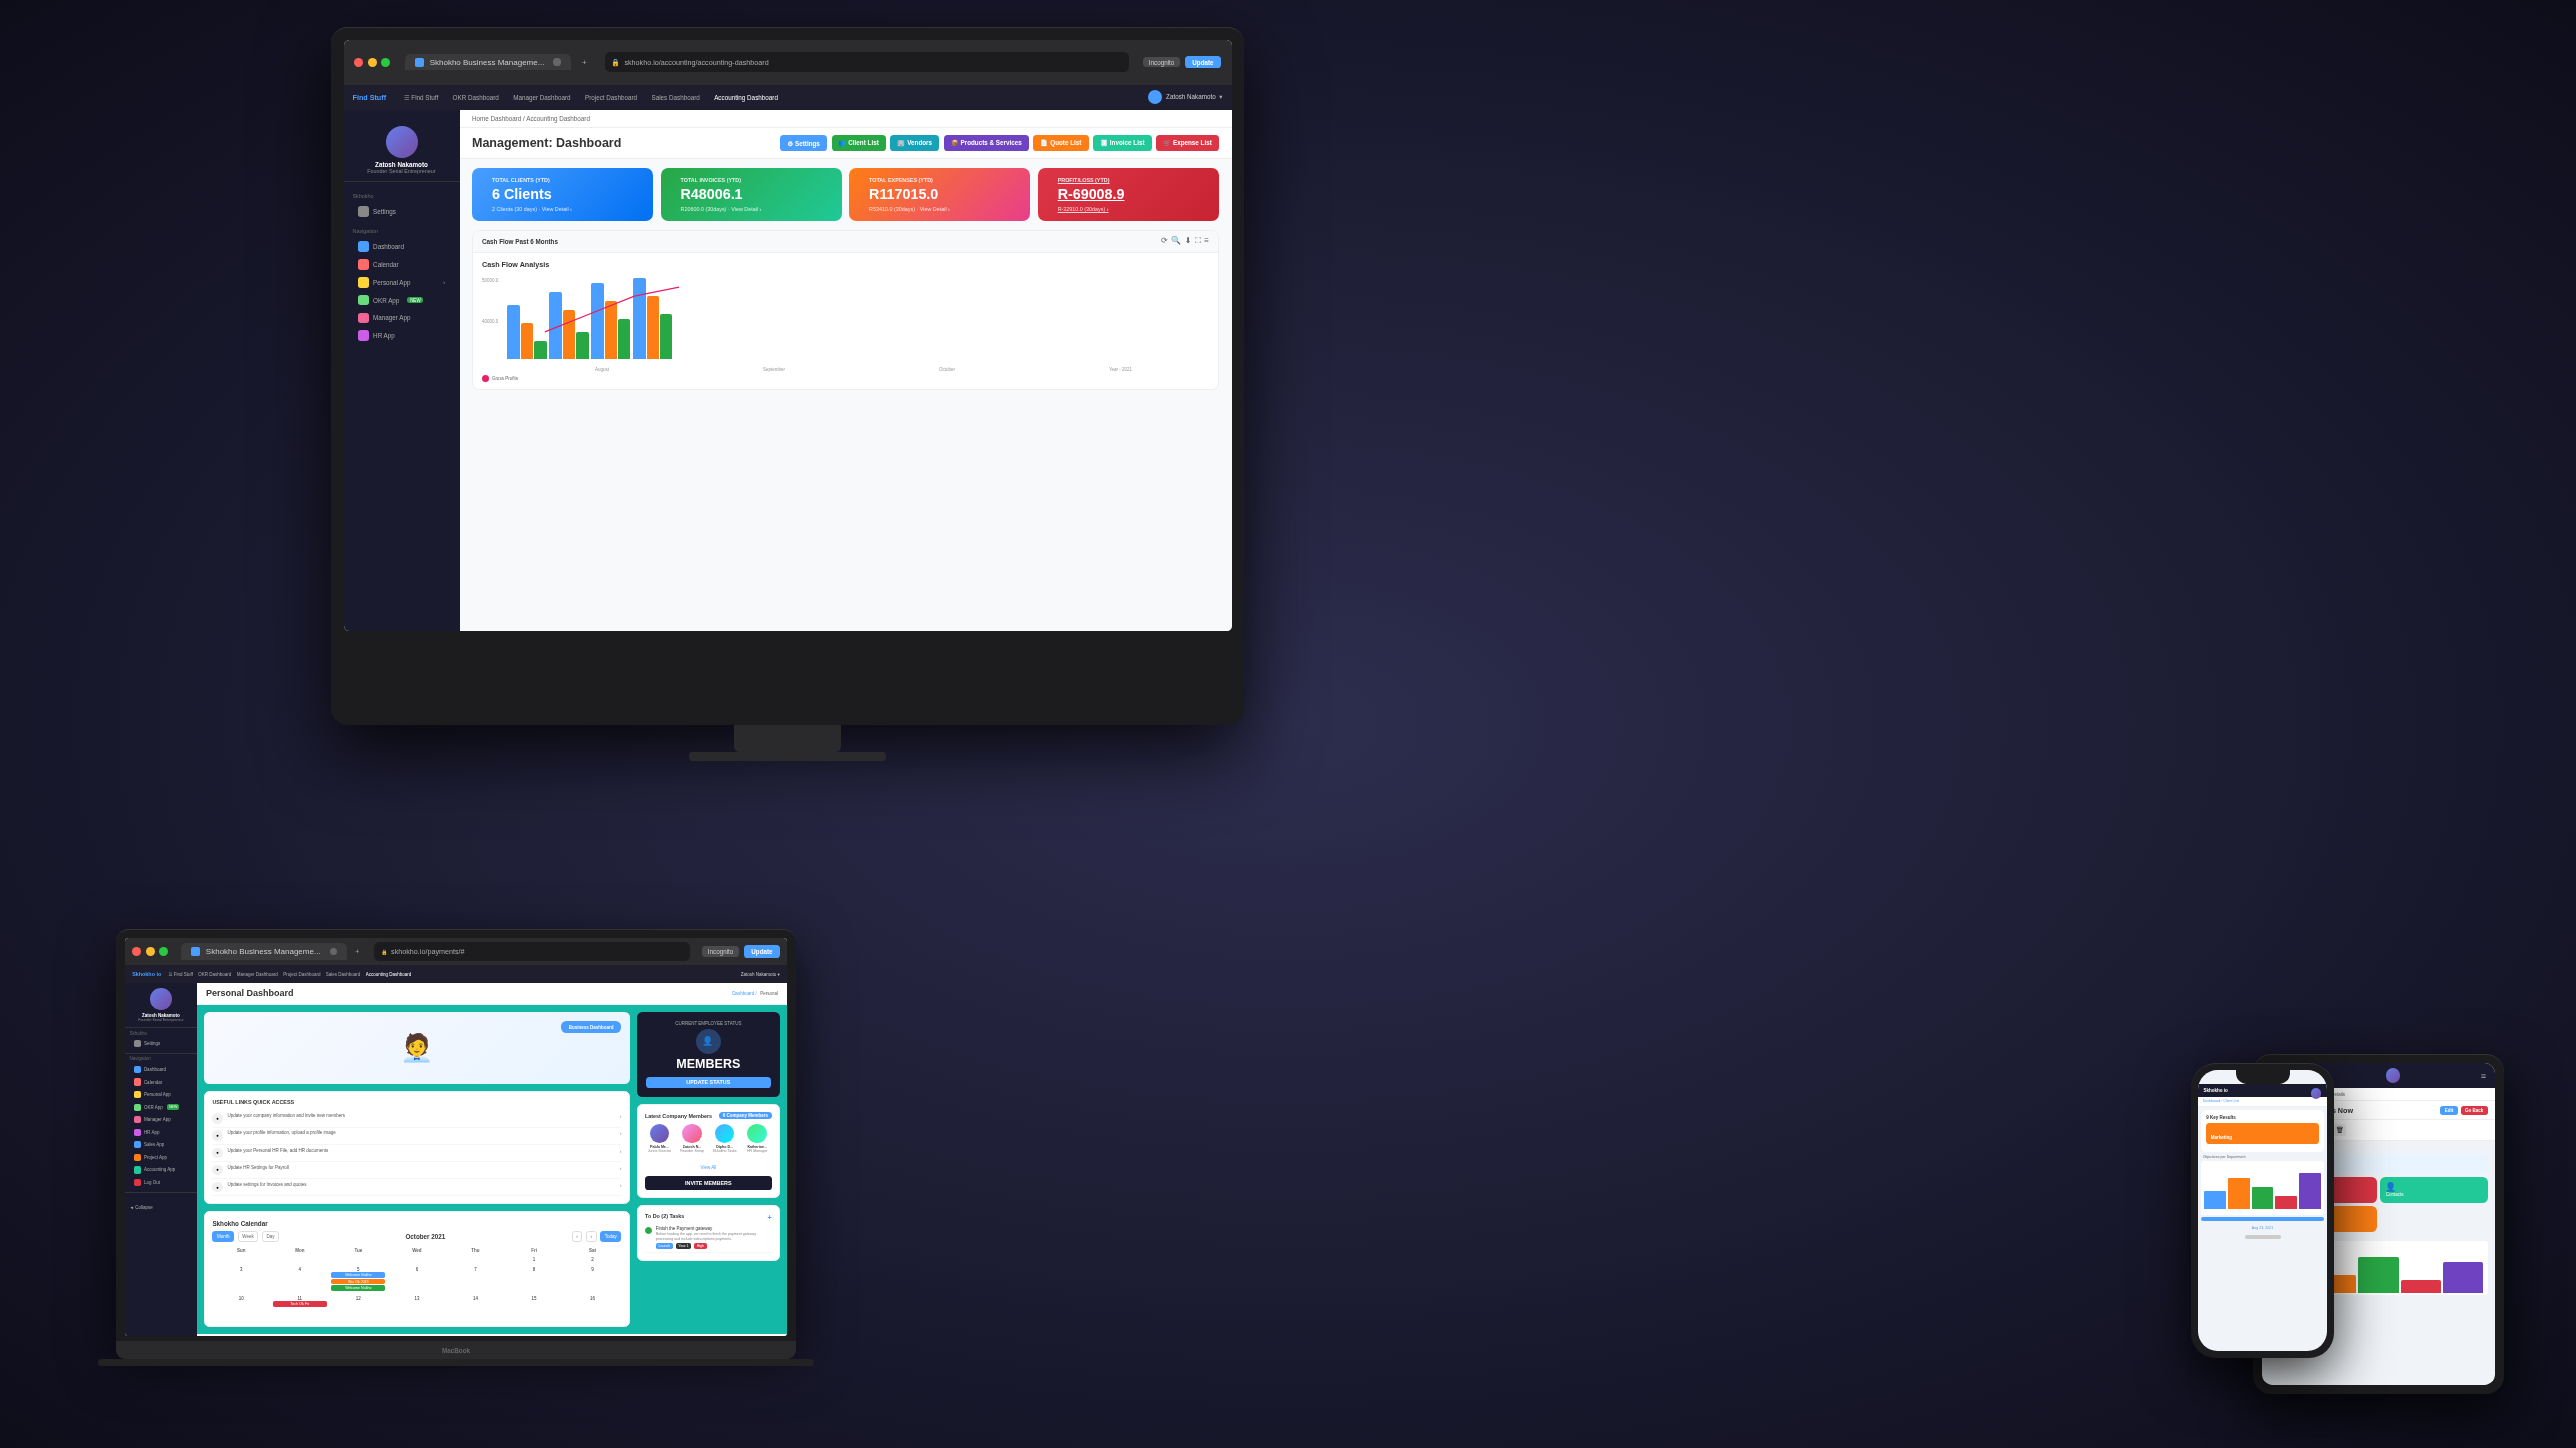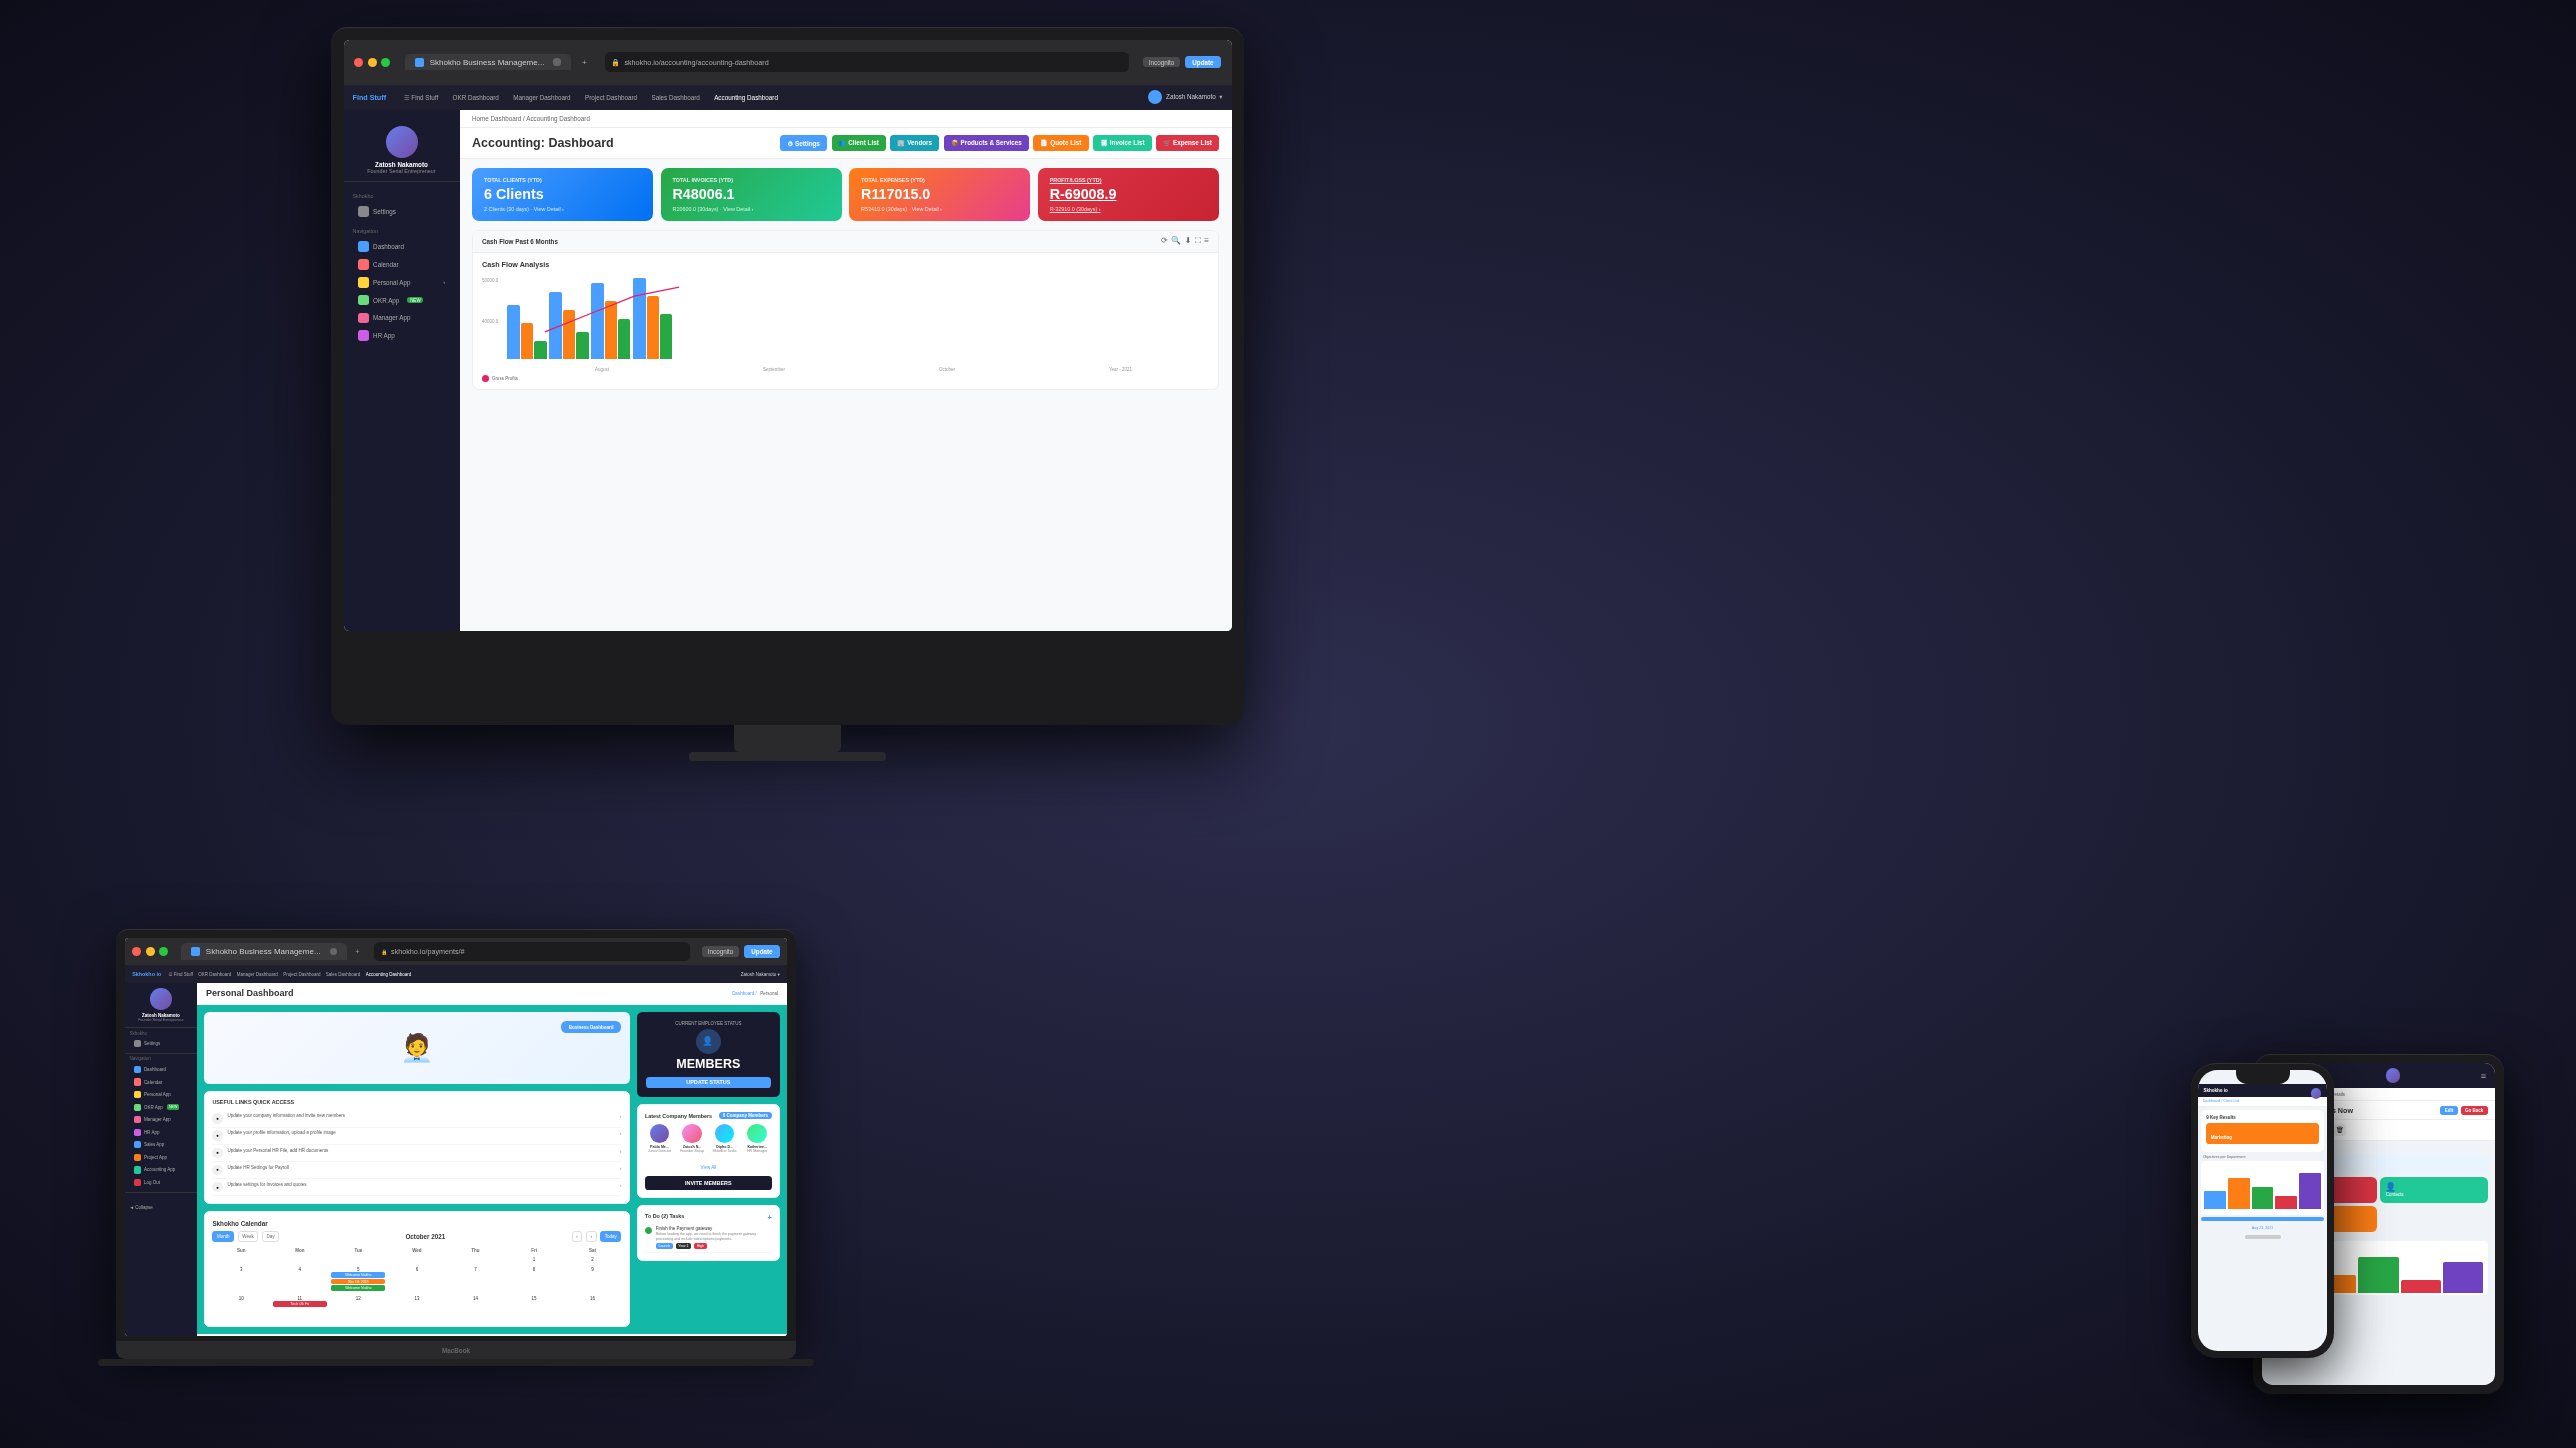--- a/index.html
+++ b/index.html
@@ -272,21 +272,21 @@
 
     
     .kpi-row {
       display: flex;
       gap: 7.2px;
       padding: 9px 12.5px;
     }
     .kpi-card {
       flex: 1;
       border-radius: 7.2px;
-      padding: 9px 12px;
+      padding: 9px 20px;
       color: white;
       position: relative;
       overflow: hidden;
     }
     .kpi-card.blue { background: linear-gradient(135deg, #4a9eff, #0070f3); }
     .kpi-card.green { background: linear-gradient(135deg, #28a745, #20c997); }
     .kpi-card.orange { background: linear-gradient(135deg, #fd7e14, #e83e8c); }
     .kpi-card.red { background: linear-gradient(135deg, #dc3545, #c82333); text-decoration: underline; }
     .kpi-label { font-size: 5.4px; opacity: 0.85; text-transform: uppercase; font-weight: 600; }
     .kpi-value { font-size: 14.3px; font-weight: 700; margin: 3.6px 0; }
@@ -991,21 +991,21 @@
             <div class="sidebar-item">
               <div class="sidebar-icon icon-hr"></div>
               <span>HR App</span>
             </div>
           </div>
         </div>
 
         <div class="page-content">
           <div class="breadcrumb">Home Dashboard / Accounting Dashboard</div>
           <div class="page-title-bar">
-            <div class="page-title">Accounting: Dashboard</div>
+            <div class="page-title">Management: Dashboard</div>
             <div class="action-buttons">
               <div class="action-btn btn-settings">⚙ Settings</div>
               <div class="action-btn btn-clients">👥 Client List</div>
               <div class="action-btn btn-vendors">🏢 Vendors</div>
               <div class="action-btn btn-products">📦 Products &amp; Services</div>
               <div class="action-btn btn-quotes">📄 Quote List</div>
               <div class="action-btn btn-invoices">🧾 Invoice List</div>
               <div class="action-btn btn-expenses">🛒 Expense List</div>
             </div>
           </div>

